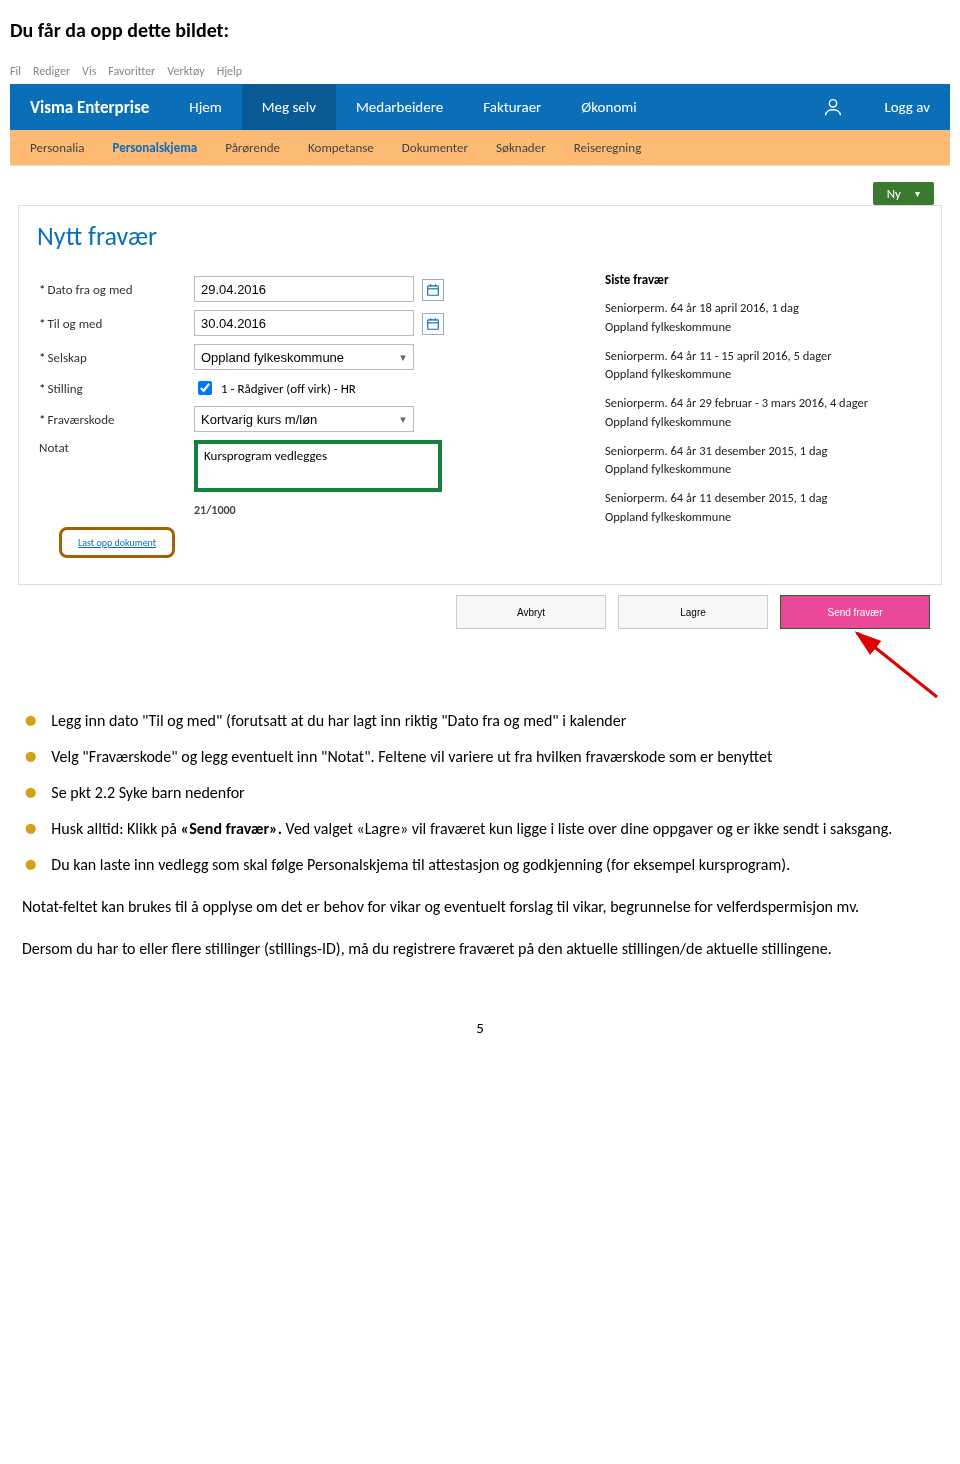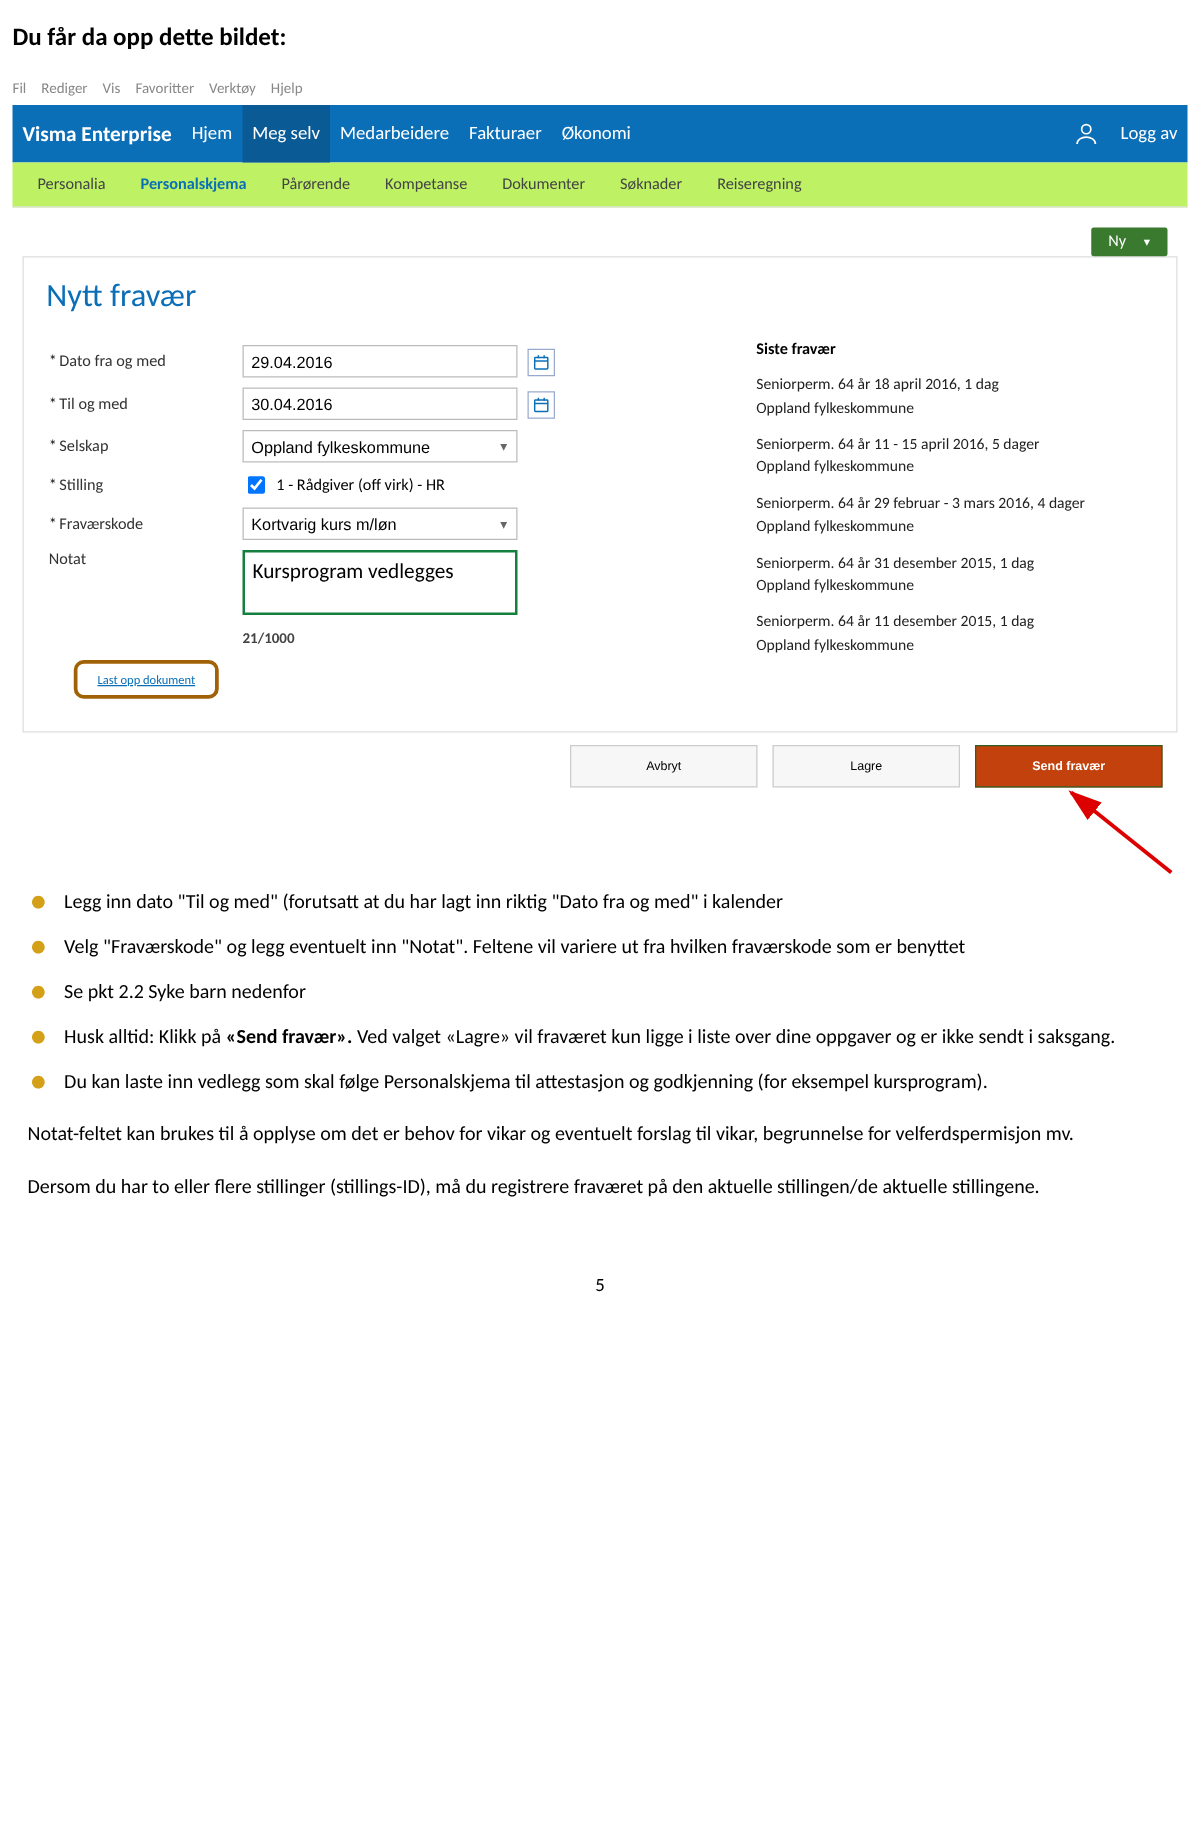--- a/index.html
+++ b/index.html
@@ -29,52 +29,52 @@
     padding: 6px 0;
   }
   .main-nav {
     background: #0b6fb8;
     display: flex;
     align-items: center;
     height: 46px;
     color: #fff;
     font-size: 15px;
   }
-  .main-nav .tab { padding: 0 8px; height: 46px; display:flex; align-items:center; cursor:pointer; }
+  .main-nav .tab { padding: 0 20px; height: 46px; display:flex; align-items:center; cursor:pointer; }
   .main-nav .tab.brand { font-weight: bold; font-size: 17px; }
   .main-nav .tab.active { background: #0a5a95; }
   .main-nav .spacer { flex: 1; }
   .person-icon { width: 22px; height: 22px; display:inline-block; }
-  .sub-nav { background: #bef264; border-bottom: 1px solid #e0e0e0; display:flex; gap:28px; padding:10px 20px; font-size:13px; color:#444; }
+  .sub-nav { background: #fdba74; border-bottom: 1px solid #e0e0e0; display:flex; gap:28px; padding:10px 20px; font-size:13px; color:#444; }
   .sub-nav .item.active { color:#0b6fb8; font-weight:bold; }
   .new-btn { margin:16px 16px 0 0; float:right; background:#3a7a2f; color:#fff; font-size:13px; padding:4px 14px; border-radius:2px; display:flex; align-items:center; gap:14px; }
   .form-panel { clear:both; border:1px solid #ddd; margin:10px 8px; padding:0 0 16px 0; }
   .panel-title { font-size:26px; color:#0b6fb8; padding:14px 18px 16px 18px; font-weight:300; }
   .form-body { display:flex; }
   .left-form { flex:0 0 540px; padding:0 8px 0 20px; }
   .right-info { flex:1; padding:0 18px; }
   .form-row { display:flex; align-items:center; margin:8px 0; font-size:13px; }
   .form-row .lbl { width:155px; color:#333; }
   .form-row .lbl .req { color:#000; margin-right:2px; }
   .form-row .fld { flex:1; position:relative; }
   .in { width: 220px; height:26px; box-sizing:border-box; border:1px solid #bbb; padding:2px 6px; font-size:13px; }
   .in.select { width:220px; }
   .cal-icon { position:absolute; left:228px; top:3px; width:20px; height:20px; border:1px solid #9ac; display:flex; align-items:center; justify-content:center; color:#0b6fb8; font-size:12px; cursor:pointer; }
   .chev { position:absolute; left:198px; top:0; width:22px; height:26px; display:flex; align-items:center; justify-content:center; color:#666; font-size:11px; pointer-events:none; }
   .chk { display:flex; align-items:center; gap:6px; font-size:13px; }
   .chk input { width:14px; height:14px; }
-  .textarea { width:220px; height:52px; border:2px solid #15803d; resize:none; font-size:17px; padding:4px 6px; box-sizing:border-box; font-family:inherit; }
+  .textarea { width:248px; height:52px; border:4px solid #15803d; resize:none; font-size:13px; padding:4px 6px; box-sizing:border-box; font-family:inherit; }
   .charcount { font-size:12px; color:#444; margin:2px 0 0 155px; font-weight:bold; }
   .upload-wrap { padding:10px 20px; }
   .upload-link { border:3px solid #a16207; border-radius:8px; padding:6px 16px; display:inline-block; color:#0b6fb8; text-decoration:underline; font-size:10px; cursor:pointer; }
   .siste-title { font-size:13px; font-weight:bold; margin:4px 0 12px 0; }
   .siste-item { font-size:12.5px; color:#222; margin:10px 0; line-height:1.5; }
   .buttons-row { display:flex; justify-content:flex-end; gap:12px; padding:0 12px; margin:8px 8px 8px 0; position:relative; }
   .btn { width:150px; height:34px; border:1px solid #ccc; background:#f7f7f7; font-size:10px; cursor:pointer; }
-  .btn.primary { background:#c2410c; color:#fff; border-color:#2d5f23;font-weight:bold; }
+  .btn.primary { background:#ec4899; color:#fff; border-color:#2d5f23; }
   .arrow-line {
     position: relative;
     margin: -8px 8px 0 0;
     height: 60px;
   }
   .arrow-svg { position:absolute; right:0; top:0; }
   .bullets { font-size:16px; padding:0 14px; list-style:none; margin:14px 0; }
   .bullets li { display:flex; margin:12px 0; line-height:1.5; }
   .bullets li .bul { color:#d4a017; font-size:22px; line-height:1; margin-right:14px; }
   .bullets li .txt { flex:1; }

